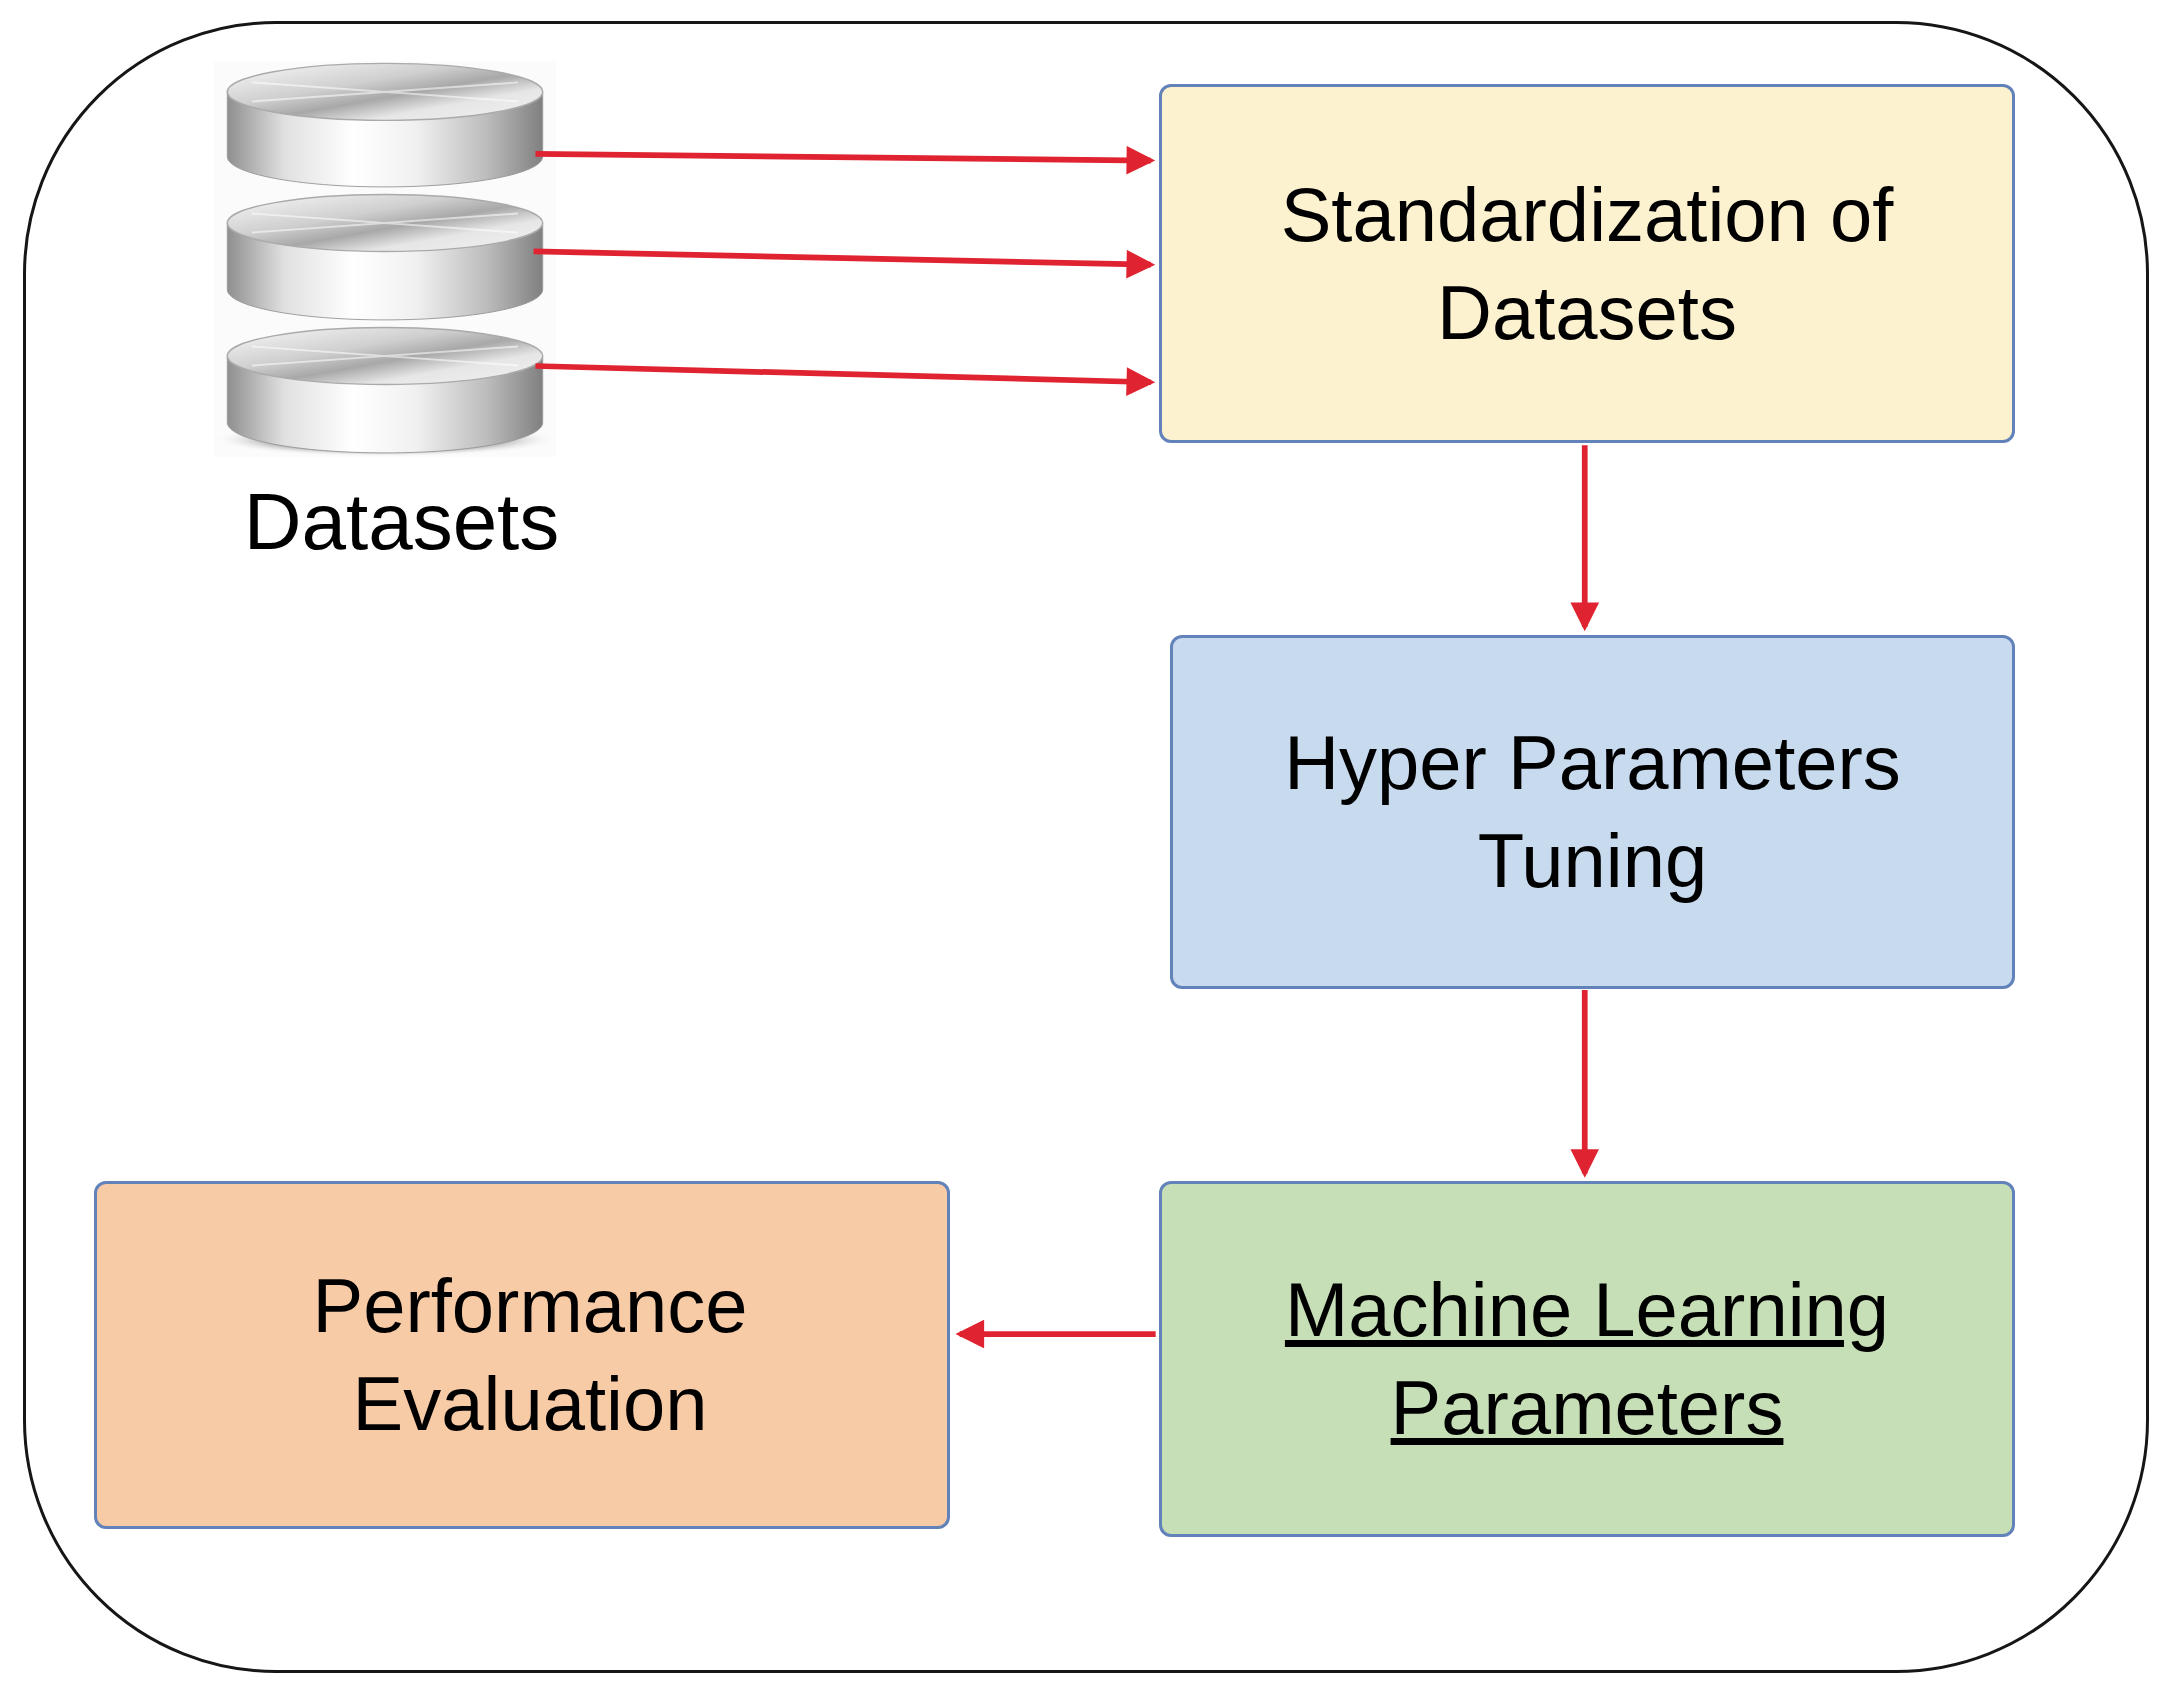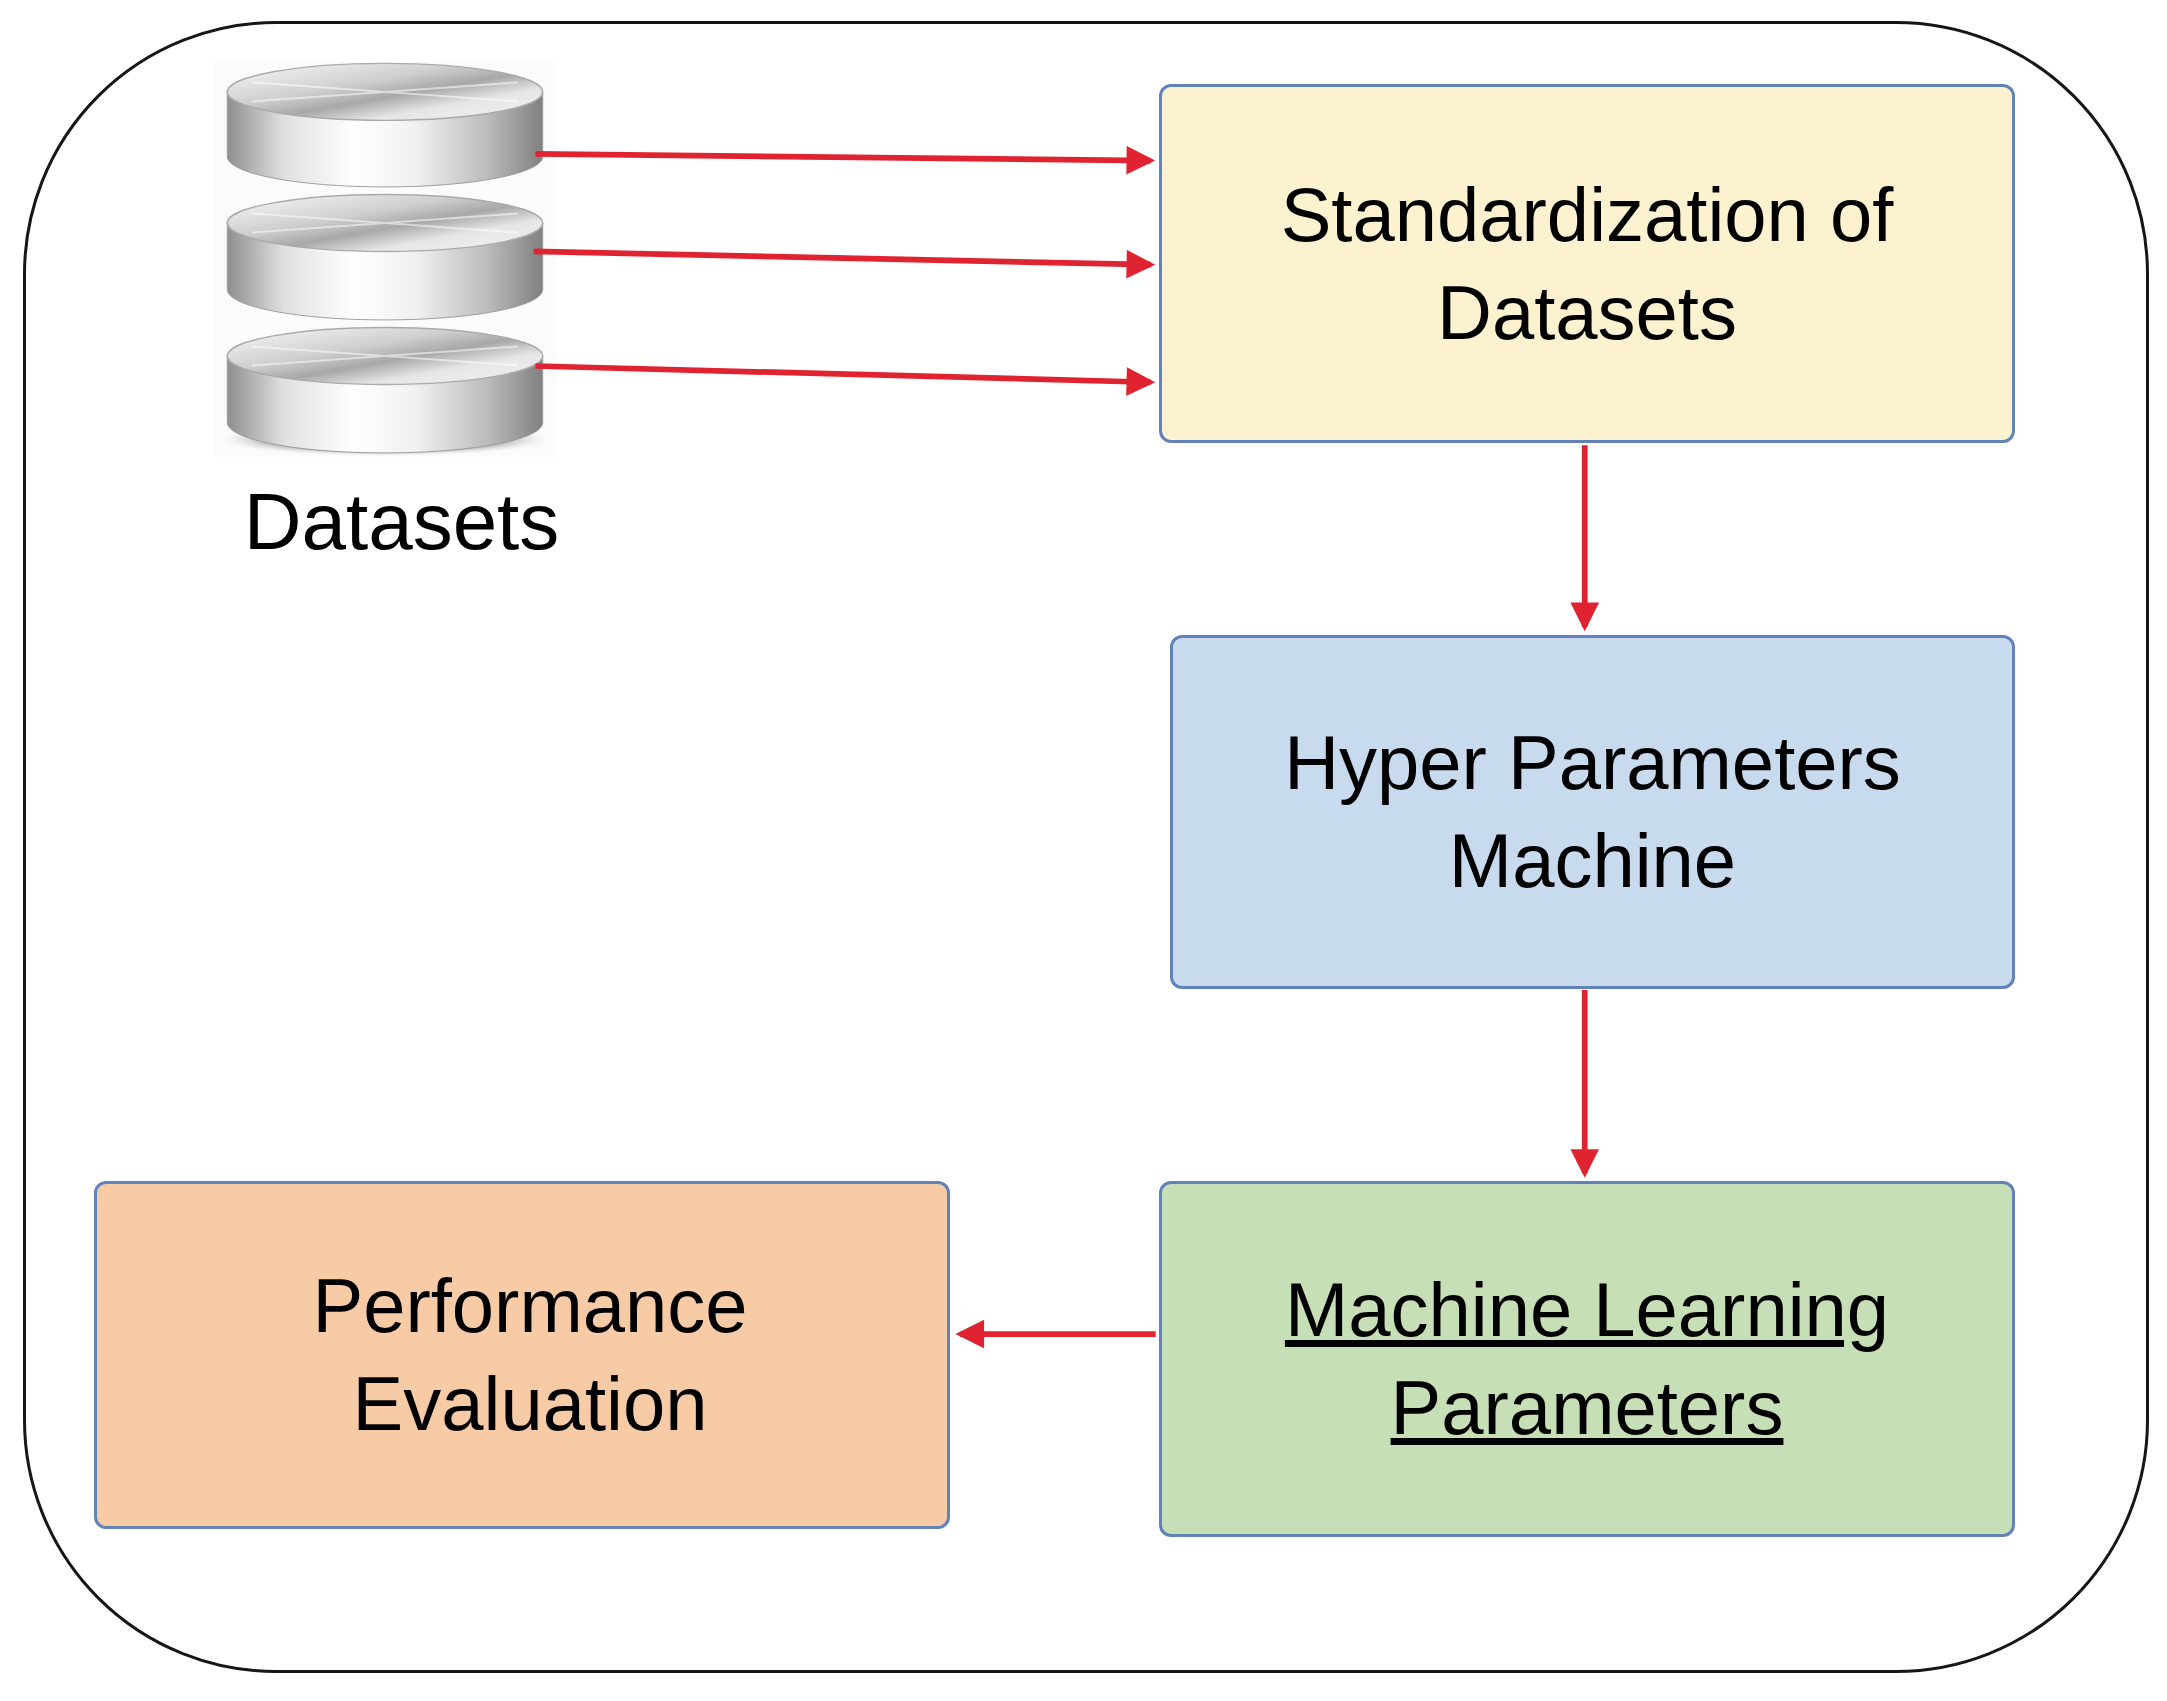--- a/index.html
+++ b/index.html
@@ -149,21 +149,21 @@
 
   <div class="datasets-label">Datasets</div>
 
   <div class="node node-standardization">
     <div class="line">Standardization of</div>
     <div class="line">Datasets</div>
   </div>
 
   <div class="node node-tuning">
     <div class="line">Hyper Parameters</div>
-    <div class="line">Machine</div>
+    <div class="line">Tuning</div>
   </div>
 
   <div class="node node-algorithms">
     <div class="line">Machine Learning</div>
     <div class="line">Parameters</div>
   </div>
 
   <div class="node node-evaluation">
     <div class="line">Performance</div>
     <div class="line">Evaluation</div>

